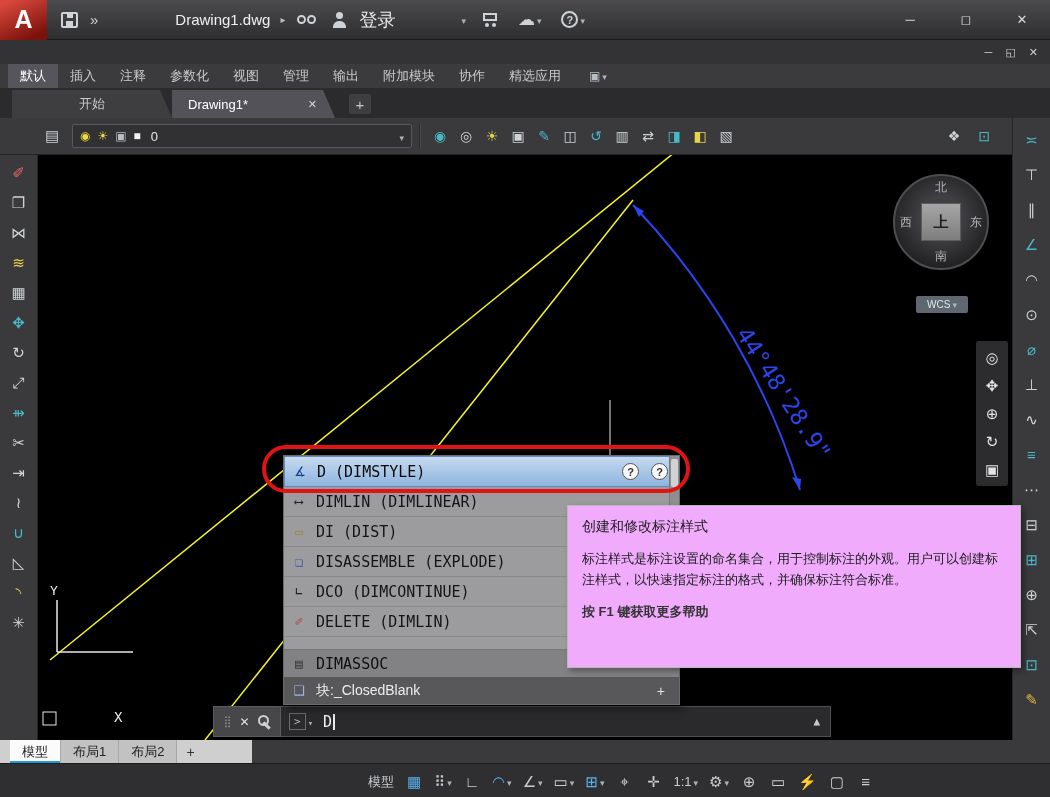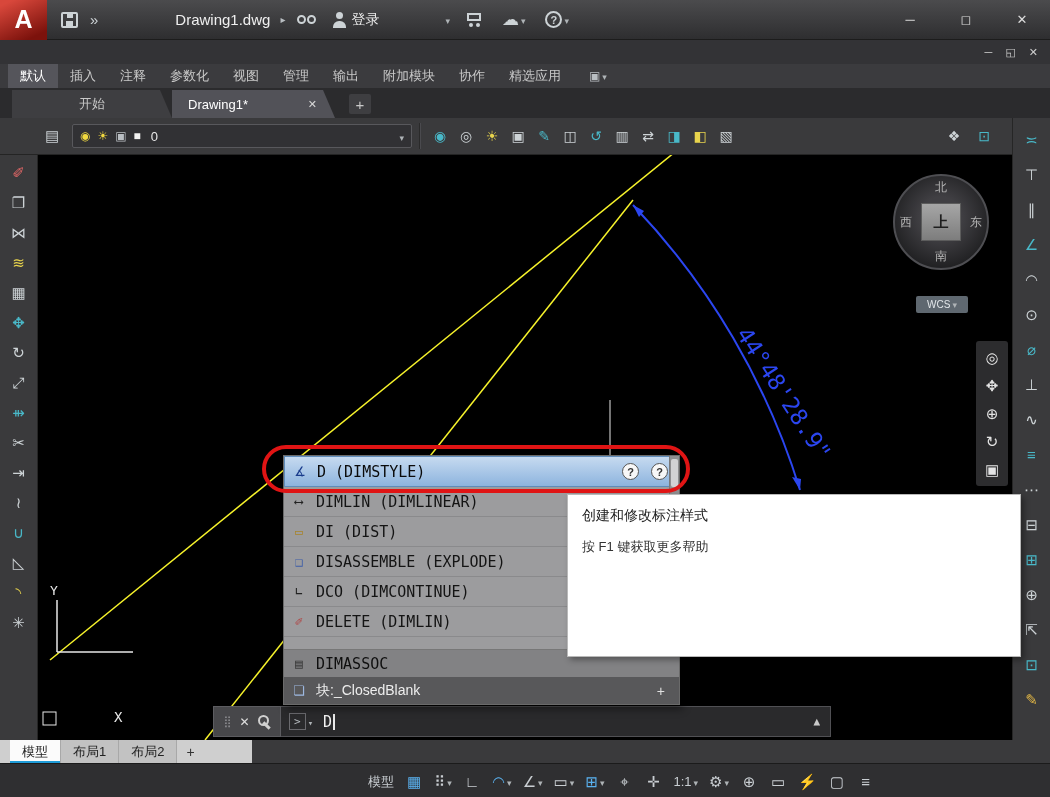--- a/index.html
+++ b/index.html
@@ -16,21 +16,21 @@
 #qat-expand{margin-left:12px;color:#cdd3d6;font-size:15px}
 #doc-title{margin-left:77px;color:#efefef;font-size:15px}
 #title-caret{margin-left:10px;font-size:10px;color:#b9bec2}
 #search-box{margin-left:12px;width:233px;height:25px;background:#fff;border:1px solid #666;border-radius:2px;font-size:13px;padding:0 8px;color:#222;font-family:"Liberation Sans",sans-serif}
 #search-box::placeholder{color:#6b6b6b;font-style:italic}
 .binoc{display:inline-flex;margin-left:12px;gap:1px}
 .binoc i{width:9px;height:9px;border:2px solid #cdd3d6;border-radius:50%;display:inline-block}
 .person{width:15px;height:16px;position:relative;display:inline-block;margin-left:16px}
 .person::before{content:"";position:absolute;top:0;left:4px;width:7px;height:7px;border-radius:50%;background:#cdd3d6}
 .person::after{content:"";position:absolute;bottom:0;left:1px;width:13px;height:7px;border-radius:6px 6px 0 0;background:#cdd3d6}
-#signin{margin-left:4px;font-size:14px;color:#ececec}
+#signin{margin-left:12px;font-size:18px;color:#ececec}
 #signin-caret{margin-left:64px}
 .cart{position:relative;width:18px;height:15px;display:inline-block;margin-left:16px}
 .cart i{position:absolute;top:1px;left:1px;width:14px;height:8px;border:2px solid #cdd3d6}
 .cart b{position:absolute;bottom:0;left:3px;width:4px;height:4px;border-radius:50%;background:#cdd3d6;box-shadow:7px 0 0 #cdd3d6}
 .cloud{margin-left:18px;font-size:17px;color:#cdd3d6;line-height:1}
 .qmark{width:17px;height:17px;border:2px solid #cdd3d6;border-radius:50%;color:#cdd3d6;font-weight:bold;font-size:11px;display:inline-flex;align-items:center;justify-content:center;margin-left:20px}
 #win-buttons{margin-left:auto;display:flex}
 #win-buttons span{width:56px;height:40px;display:flex;align-items:center;justify-content:center;font-size:13px;color:#ddd}
 
 
@@ -108,27 +108,27 @@
 .q-circle{width:17px;height:17px;border-radius:50%;background:#f7f7f7;border:1px solid #555;color:#333;font-size:11px;font-weight:bold;display:flex;align-items:center;justify-content:center;font-family:"Liberation Sans",sans-serif;flex:none;margin-right:4px}
 .ac-row{height:30px;background:#9c9c9e;border-bottom:1px solid #8a8a8c;display:flex;align-items:center;padding:0 6px;gap:8px;color:#141414;font-size:15px}
 .ac-sliver{height:13px;background:#9c9c9e;border-bottom:1px solid #777;overflow:hidden}
 .ac-sysvar{height:27px;background:#828284;display:flex;align-items:center;padding:0 6px;gap:8px;color:#0f0f0f;font-size:15px}
 .ac-block{height:27px;background:#58585a;display:flex;align-items:center;padding:0 6px;gap:8px;color:#ededed;font-size:14px;font-family:"Liberation Sans",sans-serif}
 .ac-block .plus{margin-left:auto;margin-right:8px;color:#e0e0e0;font-size:14px}
 #ac-scrollbar{position:absolute;top:0;right:0;width:10px;height:181px;background:#8f8f91;border-left:1px solid #7a7a7c}
 #ac-thumb{position:absolute;top:3px;left:1px;width:7px;height:28px;background:#d2d2d4;border-radius:2px}
 
 
-#tooltip{position:absolute;left:567px;top:494px;width:454px;height:163px;background:#ffffff;border:1px solid #b9b9b9;box-shadow:3px 3px 6px rgba(0,0,0,.35);z-index:40;padding:12px 14px;color:#1c1c1c}
+#tooltip{position:absolute;left:567px;top:505px;width:454px;height:163px;background:#f0abfc;border:1px solid #b9b9b9;box-shadow:3px 3px 6px rgba(0,0,0,.35);z-index:40;padding:12px 14px;color:#1c1c1c}
 #tt-title{font-size:14px;margin-bottom:13px}
 #tt-body{font-size:13px;line-height:1.6;margin-bottom:12px}
 #tt-cmd{display:flex;align-items:center;gap:8px;font-weight:bold;font-size:14px;color:#333;margin-bottom:10px}
 .tt-ic{width:18px;height:14px;border:1px solid #8a8a8a;background:#dfe7ee;position:relative;display:inline-block;flex:none}
 .tt-ic i{position:absolute;top:0;left:0;right:0;height:4px;background:#5b87b5;display:block}
-#tt-footer{font-weight:normal;font-size:13px;color:#333}
+#tt-footer{font-weight:bold;font-size:13px;color:#333}
 
 
 #red-oval{position:absolute;left:262px;top:445px;width:428px;height:48px;border:4px solid #e01414;border-radius:26px;z-index:50;pointer-events:none}
 
 
 #layouttabs{position:absolute;left:0;top:740px;width:100%;height:23px;background:#3a3a3c;display:flex;align-items:stretch}
 #lt-light{width:252px;background:#cfcfcf;display:flex;align-items:stretch}
 .lt-tab{padding:0 12px;display:flex;align-items:center;font-size:13px;color:#222;background:#c2c2c2;border-right:1px solid #a8a8a8}
 .lt-tab:first-child{margin-left:10px}
 .lt-tab.active{background:#fbfbfb;box-shadow:inset 0 -2px 0 #1f9cd8}
@@ -544,20 +544,21 @@
     <span>块:_ClosedBlank</span>
     <span class="plus">+</span>
   </div>
   <div id="ac-scrollbar">
       <div id="ac-thumb"></div>
     </div>
 </div>
 
 <div id="tooltip">
   <div id="tt-title">创建和修改标注样式</div>
+  <div id="tt-body">标注样式是标注设置的命名集合，用于控制标注的外观。用户可以创建标注样式，以快速指定标注的格式，并确保标注符合标准。</div>
   <div id="tt-footer">按 F1 键获取更多帮助</div>
 </div>
 
 <div id="red-oval"></div>
 
 <div id="layouttabs">
   <div id="lt-light">
     <div style="display:flex">
 
         <span class="lt-tab active">模型</span>

